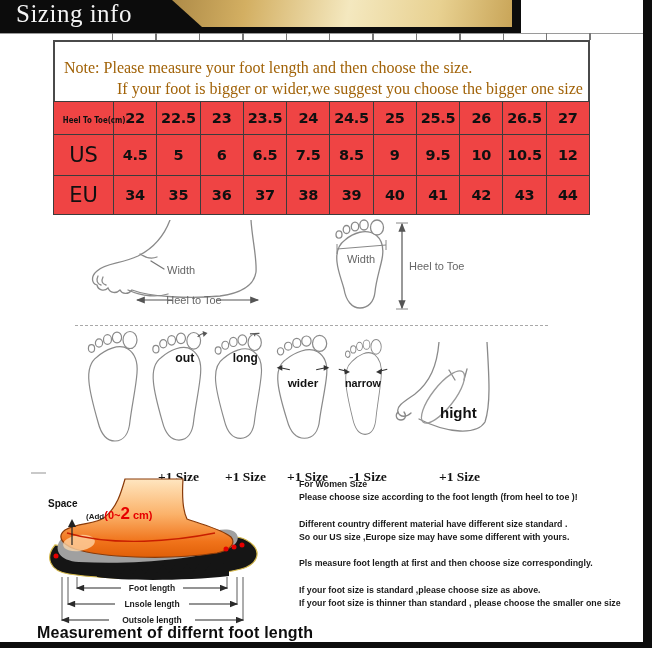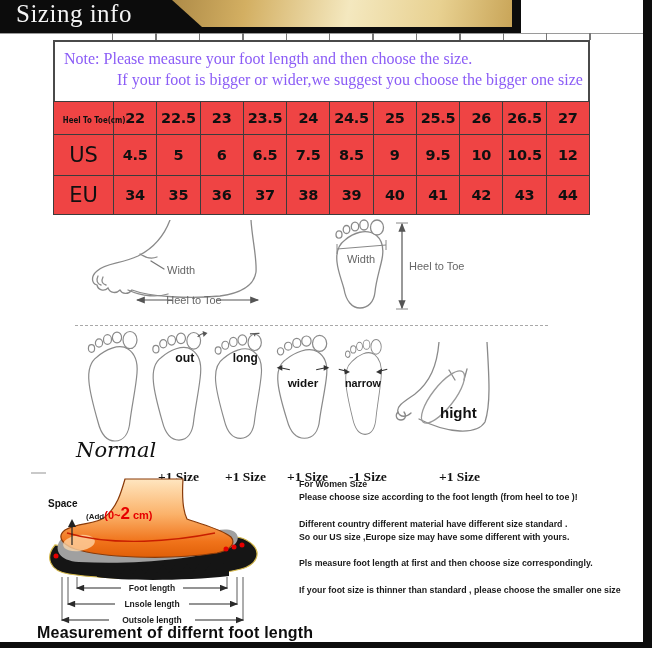--- a/index.html
+++ b/index.html
@@ -13,22 +13,22 @@
           background:linear-gradient(100deg,#ad8a47 0%,#d3af62 22%,#f4e8bf 52%,#e8d191 78%,#c9a558 100%);
           clip-path:polygon(2px 0,100% 0,100% 100%,32px 100%);}
   .right-border{position:absolute;right:0;top:0;width:9px;height:648px;background:#0d0d0d;}
   .bottom-bar{position:absolute;left:0;top:642px;width:652px;height:6px;background:#0d0d0d;}
   
   .cut-line{position:absolute;left:0;top:33px;width:643px;height:1px;background:#9a9a9a;}
   .cut-ticks{position:absolute;left:112px;top:33px;width:480px;height:7px;
              background:repeating-linear-gradient(90deg,#777 0 1.4px,transparent 1.4px 43.4px);}
   
   .note-box{position:absolute;left:53px;top:40px;width:533px;height:57px;border:2px solid #4a4a4a;
-            background:#fff;color:#8b5cf6;font-family:"Liberation Serif",serif;font-size:16px;
-            line-height:21px;padding-top:6px;z-index:2;}
+            background:#fff;color:#a16207;font-family:"Liberation Serif",serif;font-size:16px;
+            line-height:21px;padding-top:15px;z-index:2;}
   .note-l1{padding-left:9px;}
   .note-l2{padding-left:62px;}
   
   table.sizes{position:absolute;left:53px;top:101px;width:537px;border-collapse:collapse;
               table-layout:fixed;background:#ef4444;z-index:2;font-family:"DejaVu Sans",sans-serif;}
   table.sizes td{border:1.6px solid #3c3c3c;text-align:center;vertical-align:middle;padding:0;color:#101010;
                  font-size:14.5px;font-weight:600;letter-spacing:-.3px;}
   table.sizes tr:nth-child(1) td{height:32px;}
   table.sizes tr:nth-child(2) td{height:40px;}
   table.sizes tr:nth-child(3) td{height:38px;}
@@ -257,21 +257,20 @@
       <path d="M46,0 C44,24 37,40 22,52 C12,59 3,64 5,70 C7,76 14,75 18,71"></path>
       <path d="M5,70 C2,73 3,78 8,78 C12,78 14,74 11,70"></path>
       <path d="M94,0 C96,34 98,62 92,80 C84,93 55,92 26,77"></path>
       <path d="M56,28 l6,10"></path>
       <path d="M74,27 l-3,11"></path>
       <ellipse cx="50" cy="55" rx="11" ry="32" transform="rotate(38 50 55)" stroke="#9a9a9a"></ellipse>
     </g>
     <text x="47" y="76" font-size="15" font-weight="bold" fill="#111">hight</text>
   </svg>
 
-  <div class="normal-label">Normal</div>
   <div class="size-adjust" style="left:158px">+1 Size</div>
   <div class="size-adjust" style="left:225px">+1 Size</div>
   <div class="size-adjust" style="left:287px">+1 Size</div>
   <div class="size-adjust" style="left:349px">-1 Size</div>
   <div class="size-adjust" style="left:439px">+1 Size</div>
 
   <div class="mini-dash"></div>
 
   <svg class="sketch" style="left:45px;top:477px" width="218" height="112" viewBox="0 0 218 112">
     <defs>
@@ -333,16 +332,17 @@
 
   <div class="info-text">
       <div class="info-line">For Women Size</div>
       <div class="info-line">Please choose size according to the foot length (from heel to toe )!</div>
       <div class="info-gap"></div>
       <div class="info-line">Different country different material have different size standard .</div>
       <div class="info-line">So our US size ,Europe size may have some different with yours.</div>
       <div class="info-gap"></div>
       <div class="info-line">Pls measure foot length at first and then choose size correspondingly.</div>
       <div class="info-gap"></div>
+      <div class="info-line">If your foot size is standard ,please choose size as above.</div>
       <div class="info-line">If your foot size is thinner than standard , please choose the smaller one size</div>
     </div>
 
 </div>
 
 </body></html>

